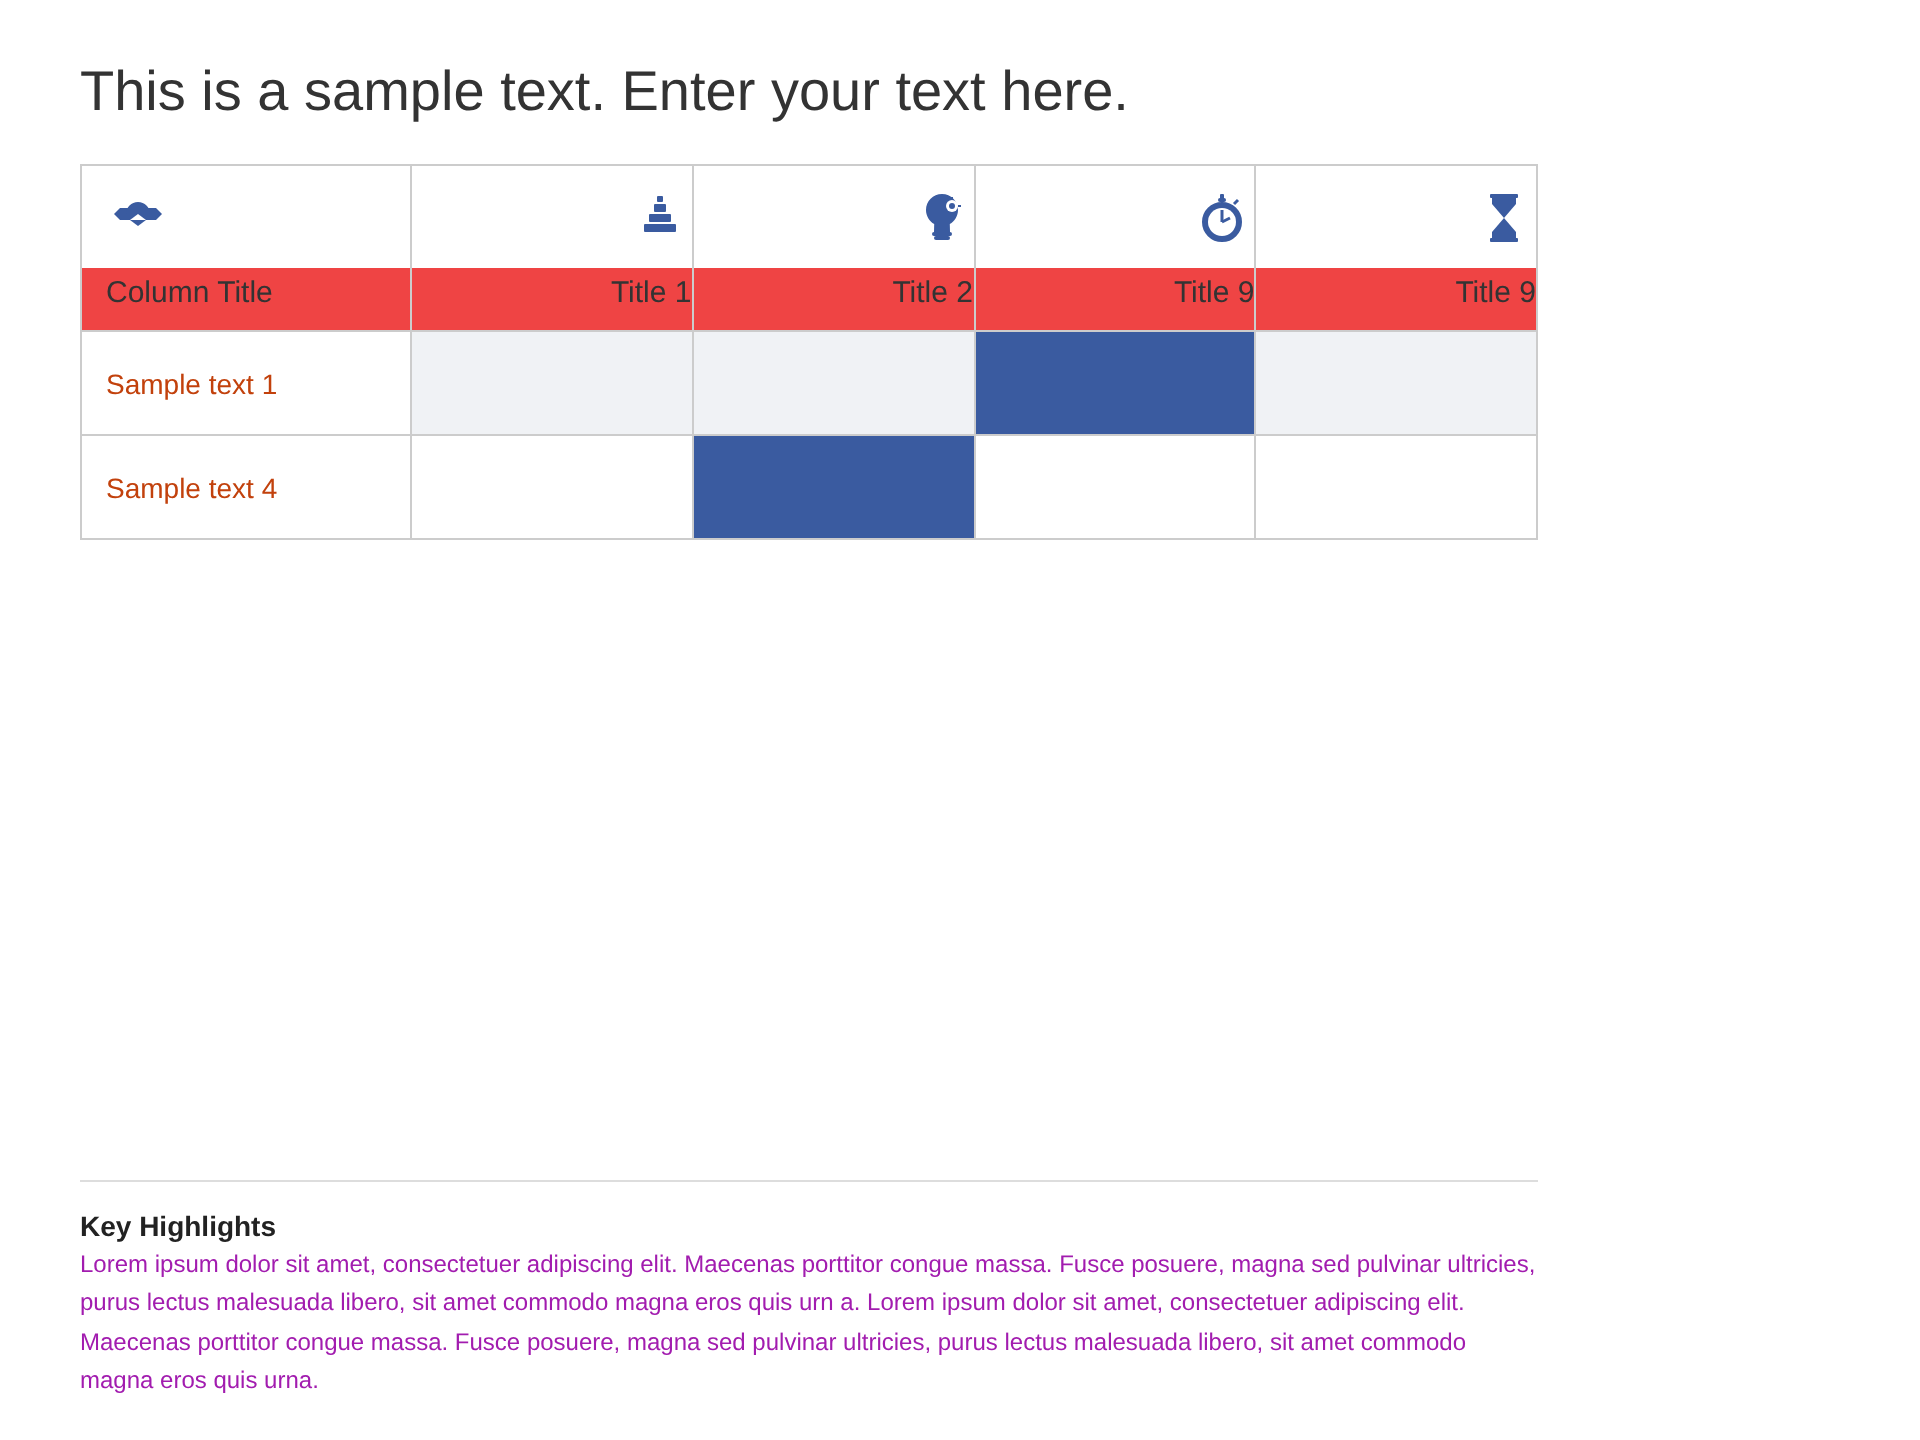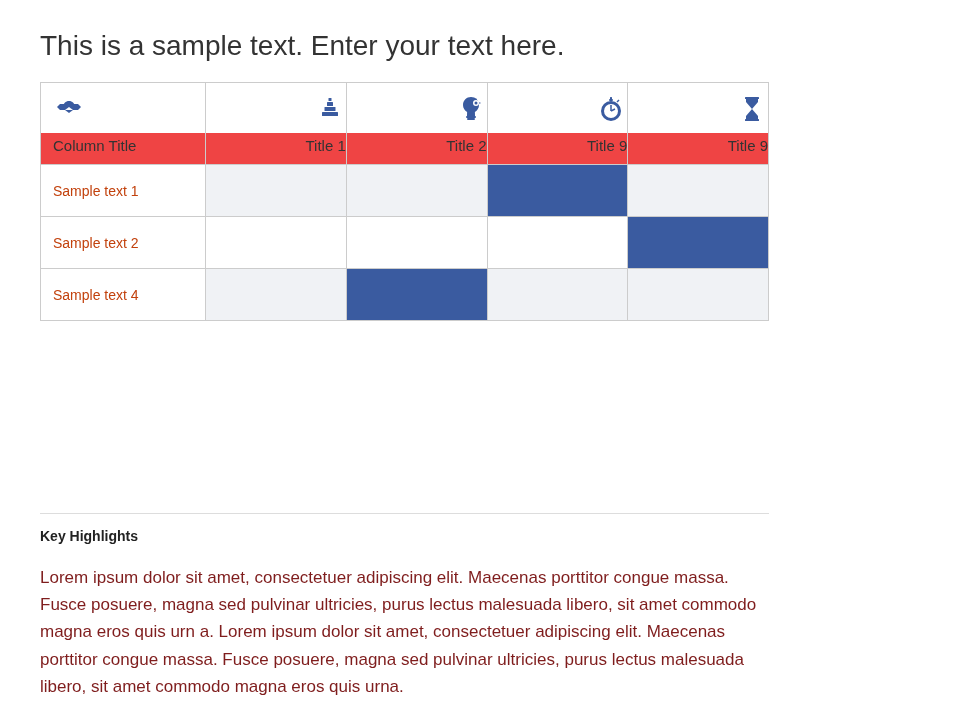--- a/index.html
+++ b/index.html
@@ -89,25 +89,25 @@
     }
     .key-highlights {
       margin-top: 18px;
       border-top: 1px solid #ddd;
       padding-top: 14px;
     }
     .key-highlights-title {
       font-weight: 700;
       font-size: 14px;
       color: #222;
-      margin-bottom: 20px;
+      margin-bottom: 2px;
     }
     .key-highlights-text {
-      font-size: 17px;
-      color: #7f1d1d;
+      font-size: 12px;
+      color: #a21caf;
       line-height: 1.6;
     }
     
     .svg-icon {
       width: 32px;
       height: 32px;
       fill: #3a5ba0;
       display: inline-block;
     }
   </style>
@@ -192,29 +192,20 @@
       <tr class="data-row">
             <td>Sample text 1</td>
             <td style="padding: 0px;"></td>
             <td style="padding: 0px;"></td>
             <td style="padding: 0px; background: rgb(58, 91, 160);">
               <span style="display: block; width: 100%; height: 100%;"></span>
             </td>
             <td style="padding: 0px;"></td>
           </tr>
           <tr class="data-row">
-            <td>Sample text 2</td>
-            <td style="padding: 0px;"></td>
-            <td style="padding: 0px;"></td>
-            <td style="padding: 0px;"></td>
-            <td style="padding: 0px; background: rgb(58, 91, 160);">
-              <span style="display: block; width: 100%; height: 100%;"></span>
-            </td>
-          </tr>
-          <tr class="data-row">
             <td>Sample text 4</td>
             <td style="padding: 0px;"></td>
             <td style="padding: 0px; background: rgb(58, 91, 160);">
               <span style="display: block; width: 100%; height: 100%;"></span>
             </td>
             <td style="padding: 0px;"></td>
             <td style="padding: 0px;"></td>
           </tr>
         </tbody>
     </table>

